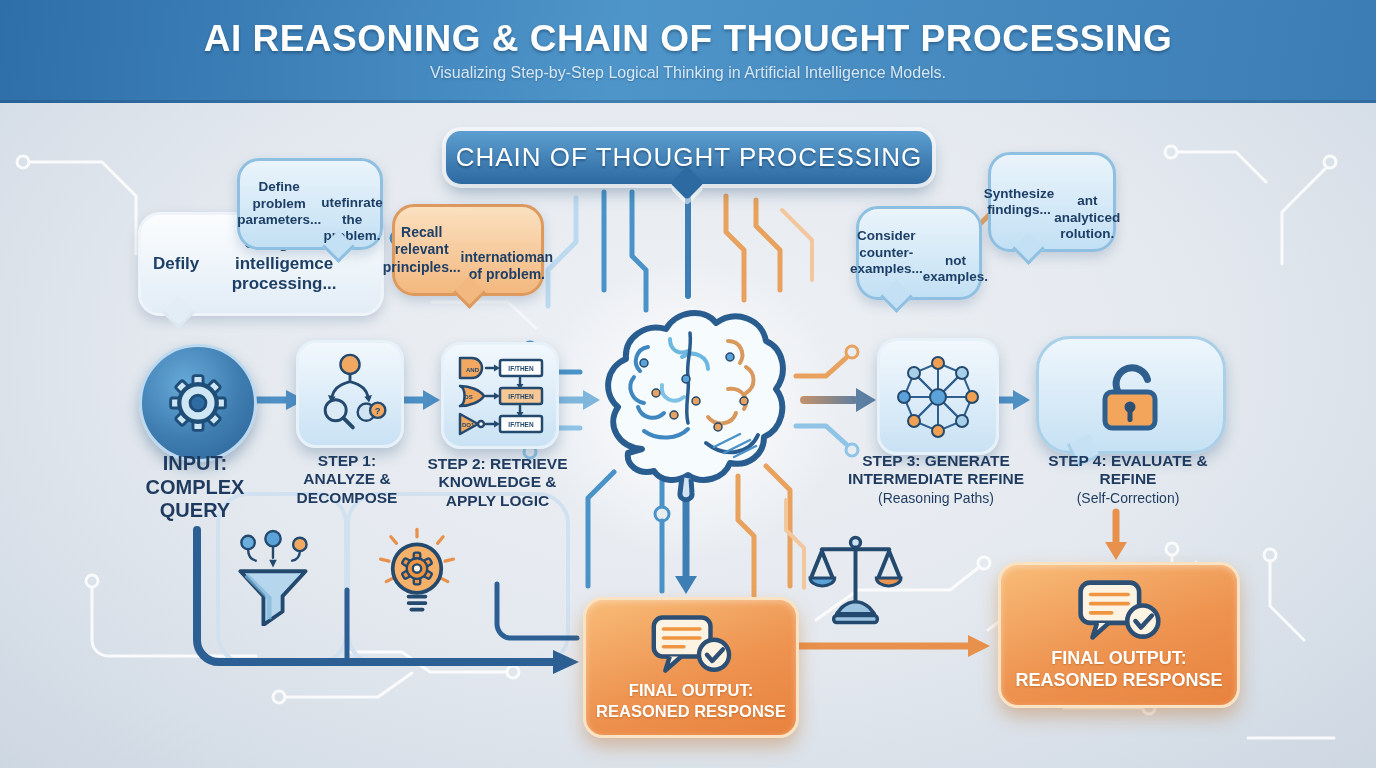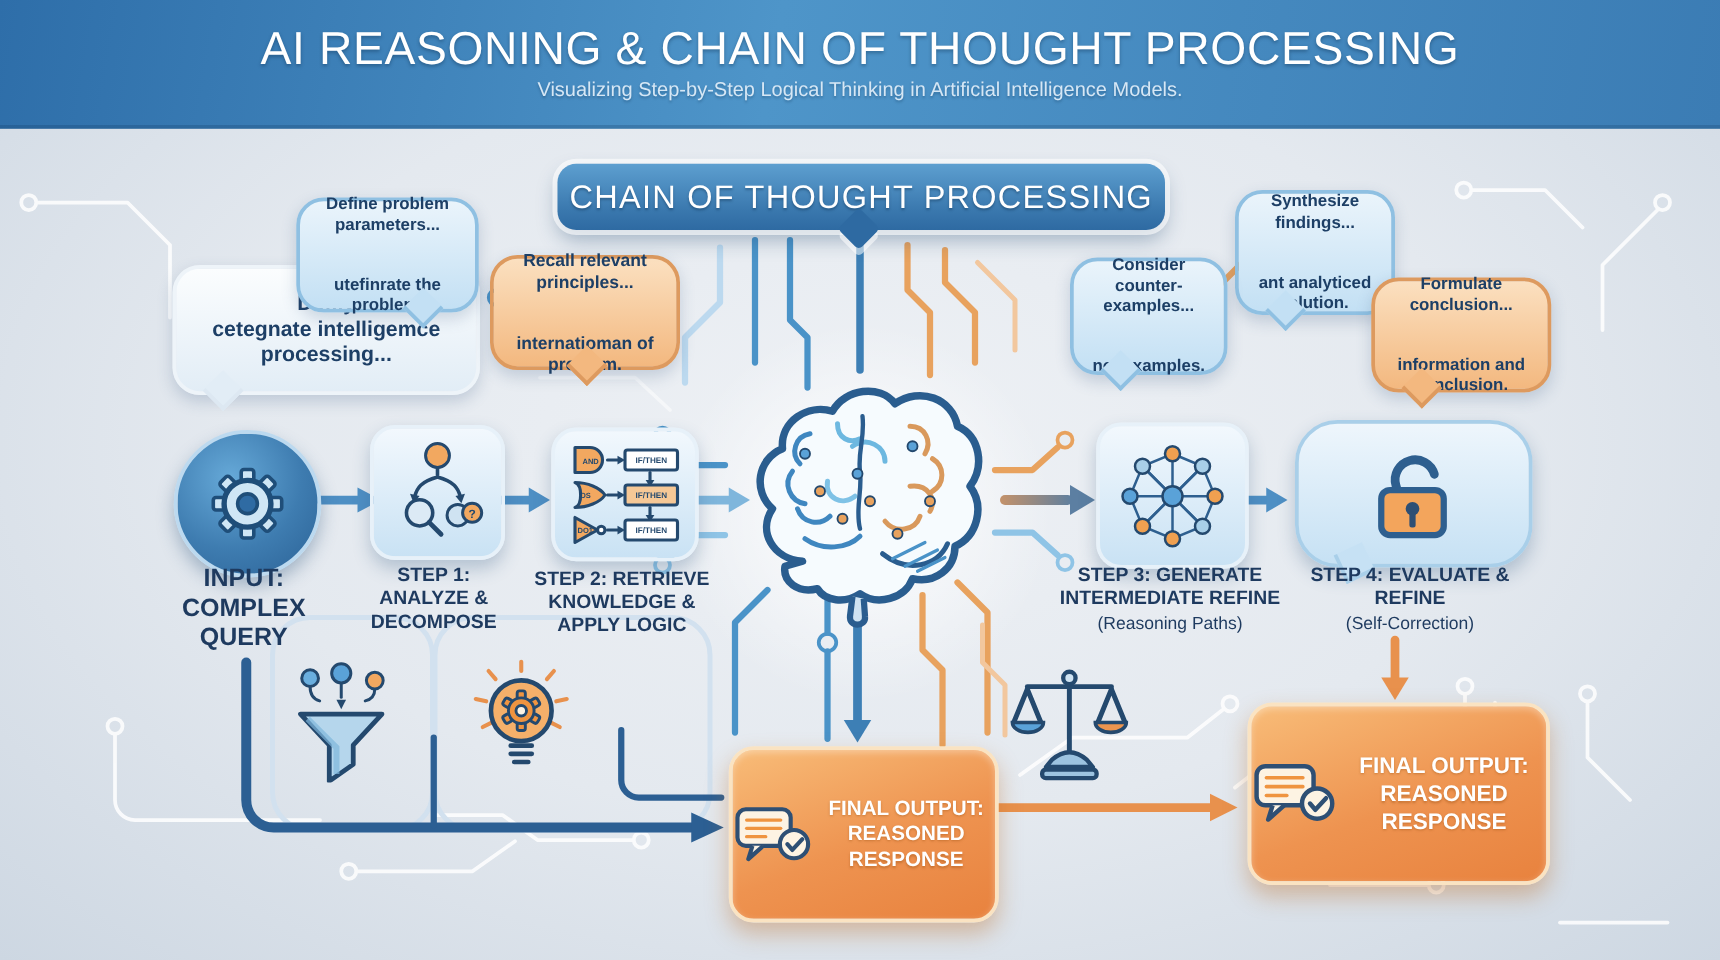--- a/index.html
+++ b/index.html
@@ -4,35 +4,35 @@
 <style>
   html,body{margin:0;padding:0;}
   body{font-family:"Liberation Sans","DejaVu Sans",sans-serif;background:#cfd8e2;}
   .canvas{position:relative;width:1376px;height:768px;overflow:hidden;
     background:radial-gradient(ellipse at 50% 46%, #eef1f5 0%, #e4e9ef 52%, #cdd7e2 100%);}
   
   .header{position:absolute;left:0;top:0;width:1376px;height:100px;
     background:linear-gradient(100deg,#2e6ea9 0%,#4e95c9 45%,#3b7cb4 100%);
     border-bottom:3px solid rgba(20,60,100,.25);
     display:flex;flex-direction:column;align-items:center;justify-content:center;gap:4px;}
-  .header .title{color:#fff;font-weight:400;font-size:37px;letter-spacing:.5px;
+  .header .title{color:#fff;font-weight:700;font-size:37px;letter-spacing:.5px;
     text-shadow:0 2px 3px rgba(10,40,70,.4);white-space:nowrap;}
   .header .subtitle{color:#d6e7f5;font-weight:500;font-size:16px;text-shadow:0 1px 2px rgba(10,40,70,.3);}
   
   .banner{position:absolute;left:446px;top:131px;width:486px;height:53px;border-radius:15px;
     background:linear-gradient(180deg,#5d9fd0 0%,#3a78ae 70%,#2e6aa2 100%);
     box-shadow:0 0 0 4px rgba(255,255,255,.6),0 8px 16px rgba(30,70,110,.35);
     display:flex;align-items:center;justify-content:center;z-index:5;}
   .banner span{color:#fff;font-weight:400;font-size:26px;letter-spacing:1px;text-shadow:0 2px 2px rgba(10,40,70,.4);}
   .banner::after{content:'';position:absolute;left:229px;bottom:-11px;width:24px;height:24px;
     background:#2e6aa2;transform:rotate(45deg);border-radius:4px;
     box-shadow:4px 4px 0 0 rgba(255,255,255,.55);}
   
   .bubble{position:absolute;border-radius:22px;padding:10px 12px;box-sizing:border-box;
-    display:flex;flex-direction:column;align-items:center;justify-content:center;text-align:center;
+    display:flex;flex-direction:row;align-items:center;justify-content:center;text-align:center;
     color:#1d3f66;line-height:1.22;box-shadow:0 5px 12px rgba(60,90,130,.22);z-index:4;}
   .bubble .b{font-weight:700;}
   .bubble .r{font-weight:700;margin-top:32px;}
   .bubble::after{content:'';position:absolute;width:20px;height:20px;transform:rotate(45deg);
     bottom:-11px;background:var(--tb);border-right:3px solid var(--bd);border-bottom:3px solid var(--bd);}
   .bubble.blue{--tb:#c3e0f4;--bd:#8fc0e2;background:linear-gradient(180deg,#eaf4fb,#c3e0f4);border:3px solid #8fc0e2;}
   .bubble.orange{--tb:#f3b87f;--bd:#dd9a5f;background:linear-gradient(180deg,#fbe0c0,#f3b87f);border:3px solid #dd9a5f;}
   .bubble.light{--tb:#e2edf6;--bd:#dde8f2;background:linear-gradient(180deg,#fbfdfe,#e2edf6);border:3px solid #eef4f9;}
   .tail-bl::after{left:26px;}
   .tail-br::after{right:30px;}
@@ -50,21 +50,21 @@
     box-shadow:0 7px 14px rgba(50,90,130,.28);display:flex;align-items:center;justify-content:center;z-index:3;}
   .step4bubble::after{content:'';position:absolute;left:32px;bottom:-12px;width:22px;height:22px;
     background:#c6e1f4;border-right:3px solid #a9cfe9;border-bottom:3px solid #a9cfe9;transform:rotate(65deg);}
   .steplabel{position:absolute;color:#1e3a5f;font-weight:700;font-size:15.5px;line-height:1.18;
     text-align:center;z-index:3;}
   .steplabel .sub{display:block;font-weight:400;font-size:14px;margin-top:1px;}
   
   .outbox{position:absolute;border-radius:20px;
     background:linear-gradient(160deg,#f8bc78 0%,#ee9350 55%,#e8823e 100%);
     border:3px solid #fae3c2;box-shadow:0 9px 18px rgba(190,110,40,.38), inset 0 2px 6px rgba(255,255,255,.35);
-    display:flex;flex-direction:row;align-items:center;justify-content:center;gap:4px;z-index:3;}
+    display:flex;flex-direction:column;align-items:center;justify-content:center;gap:4px;z-index:3;}
   .outbox .olabel{color:#fff;font-weight:700;text-align:center;line-height:1.25;
     text-shadow:0 1px 2px rgba(140,70,10,.4);}
   
   .glow{position:absolute;left:520px;top:250px;width:340px;height:320px;z-index:1;
     background:radial-gradient(circle,rgba(255,255,255,.95) 0%,rgba(255,255,255,0) 65%);}
   .traces{position:absolute;left:0;top:0;z-index:2;pointer-events:none;}
   .brainwrap{position:absolute;left:578px;top:296px;width:220px;height:214px;z-index:3;}
 </style>
 </head>
 <body>
@@ -190,24 +190,20 @@
     <span class="r">internatioman of problem.</span>
   </div>
   <div class="bubble blue tail-bl" style="left:988px;top:152px;width:128px;height:100px;font-size:13.5px;">
     <span class="b">Synthesize findings...</span>
     <span class="r">ant analyticed rolution.</span>
   </div>
   <div class="bubble blue tail-bl" style="left:856px;top:206px;width:126px;height:94px;font-size:13.5px;">
     <span class="b">Consider counter-examples...</span>
     <span class="r">not examples.</span>
   </div>
-  <div class="bubble orange tail-bl" style="left:1097px;top:222px;width:144px;height:92px;font-size:13.5px;">
-    <span class="b">Formulate conclusion...</span>
-    <span class="r">information and conclusion.</span>
-  </div>
 
   <div class="circlenode">
     <svg width="72" height="72" viewBox="0 0 100 100">
       <g transform="translate(50,50)" fill="#cfe6f5" stroke="#1f4e79" stroke-width="4" stroke-linejoin="round">
         <rect x="-7" y="-38" width="14" height="16" rx="3"></rect>
         <rect x="-7" y="-38" width="14" height="16" rx="3" transform="rotate(45)"></rect>
         <rect x="-7" y="-38" width="14" height="16" rx="3" transform="rotate(90)"></rect>
         <rect x="-7" y="-38" width="14" height="16" rx="3" transform="rotate(135)"></rect>
         <rect x="-7" y="-38" width="14" height="16" rx="3" transform="rotate(180)"></rect>
         <rect x="-7" y="-38" width="14" height="16" rx="3" transform="rotate(225)"></rect>

